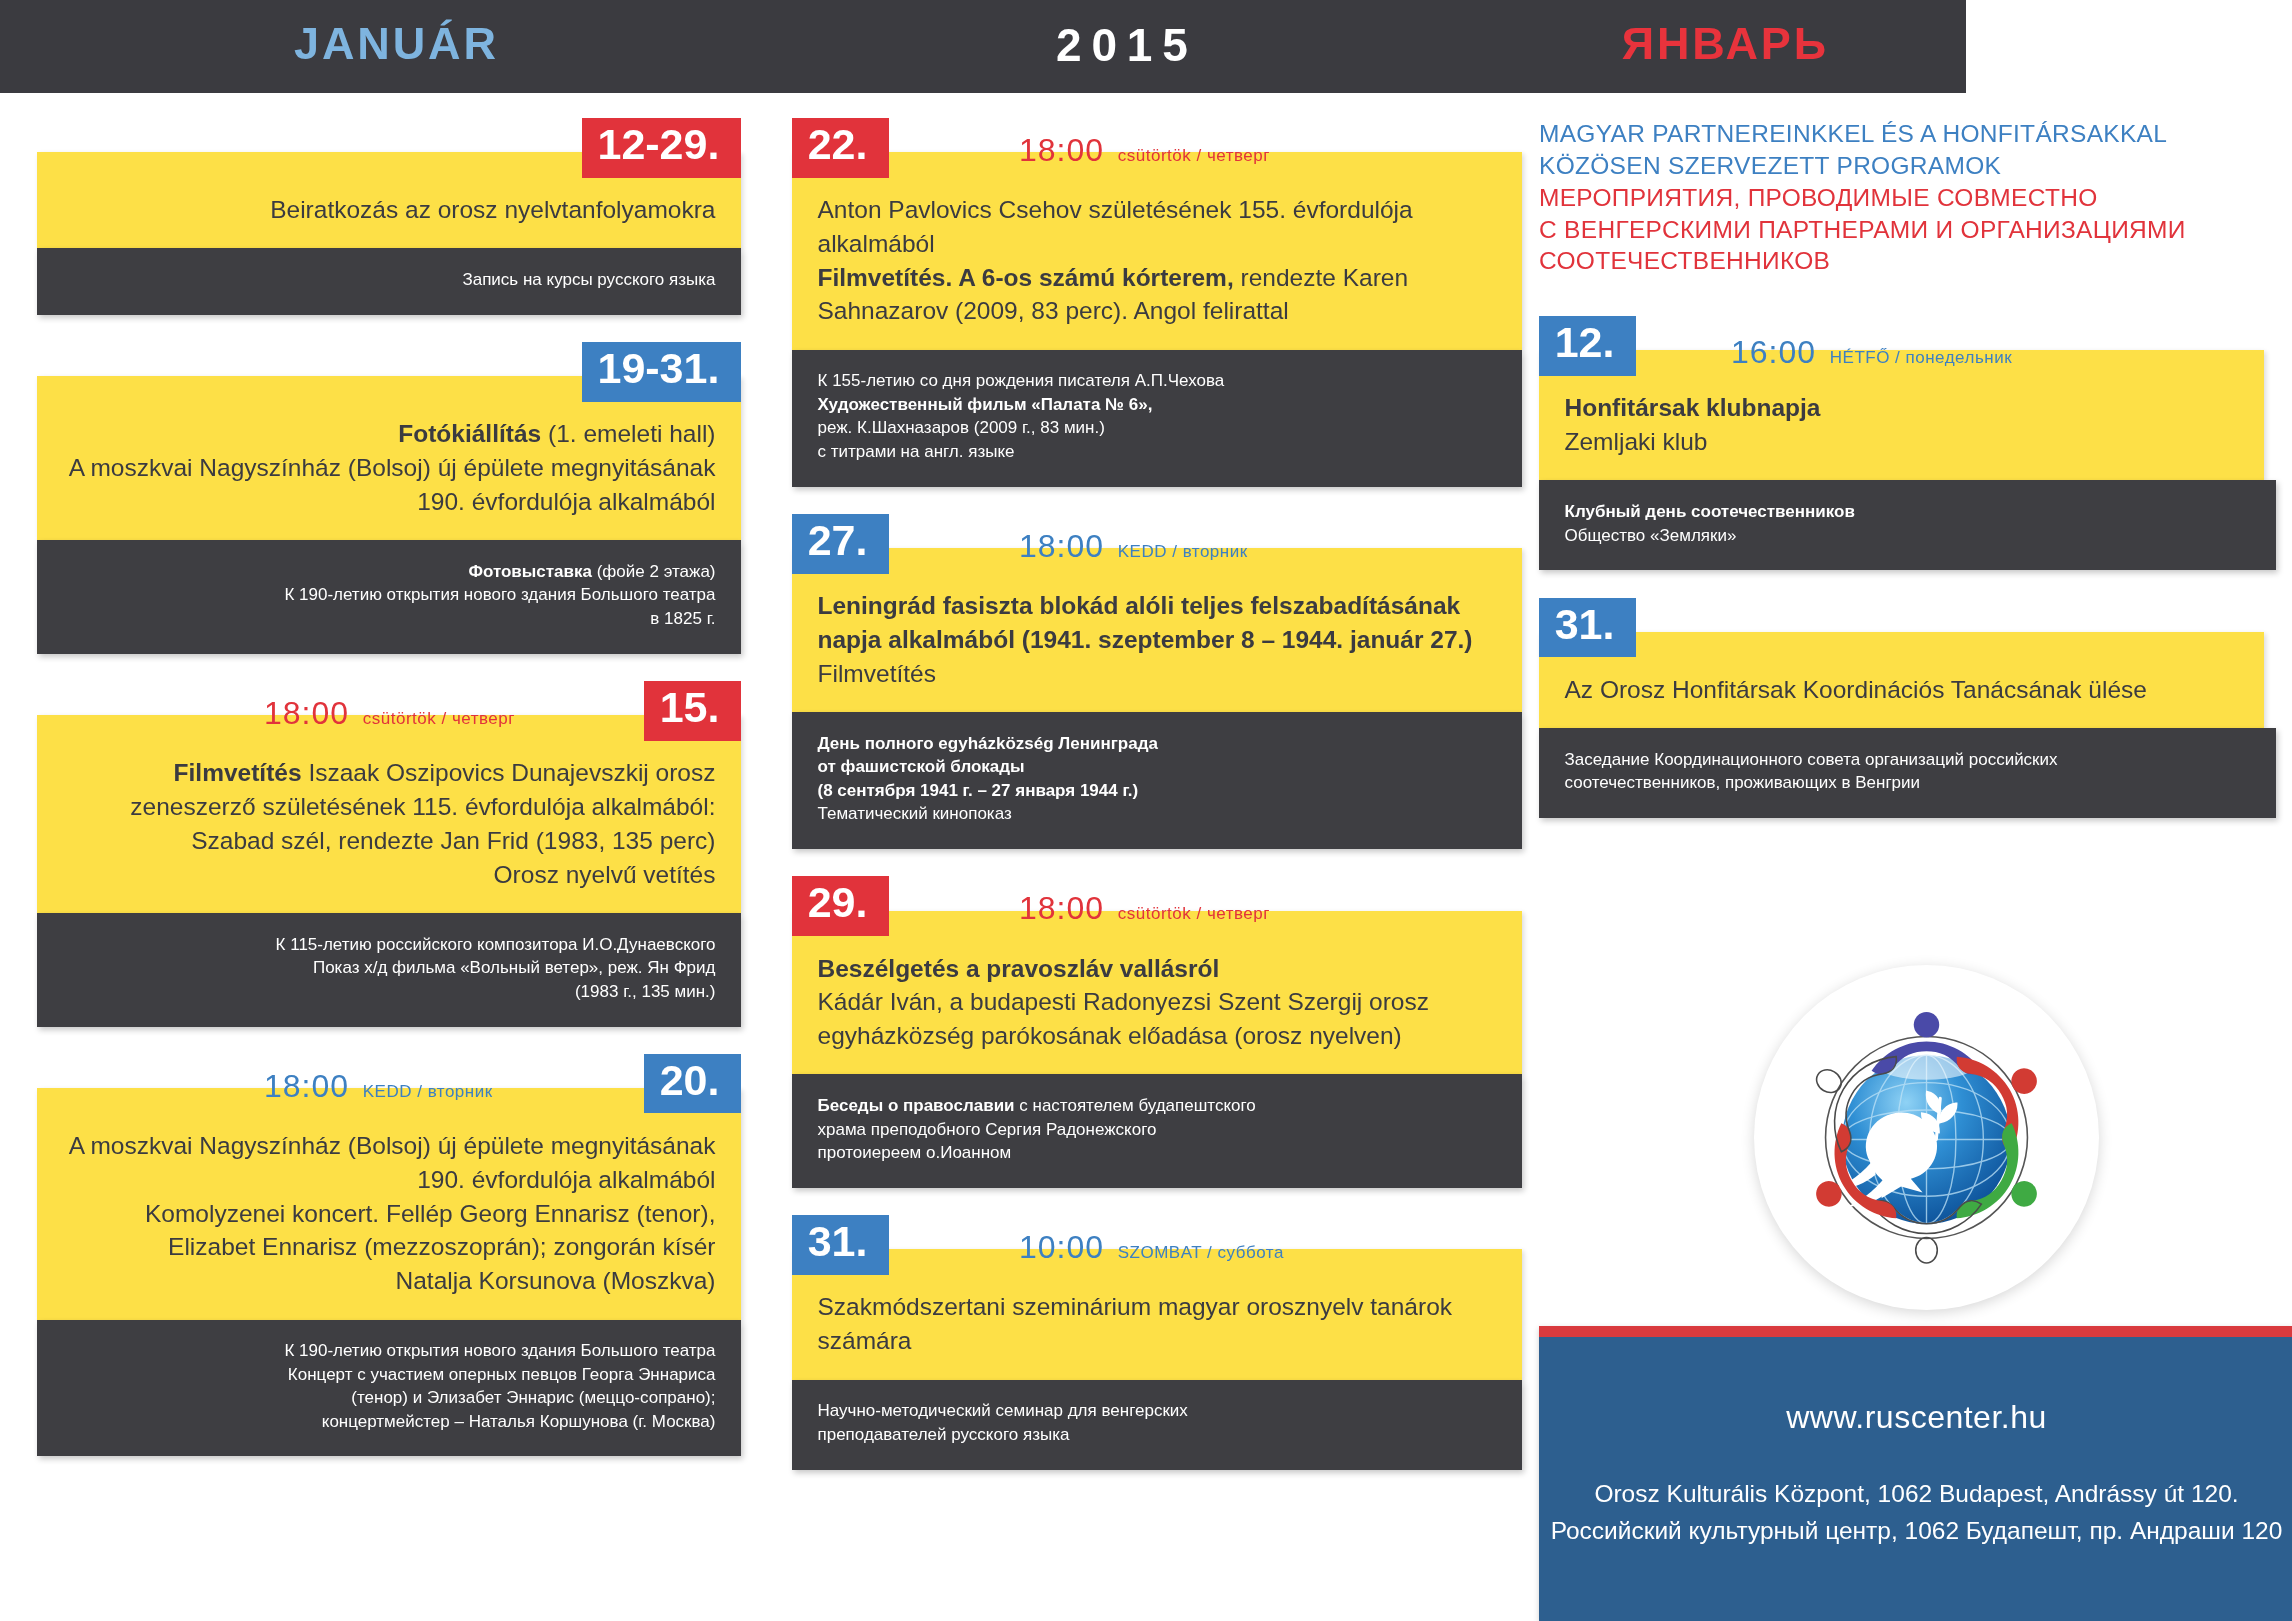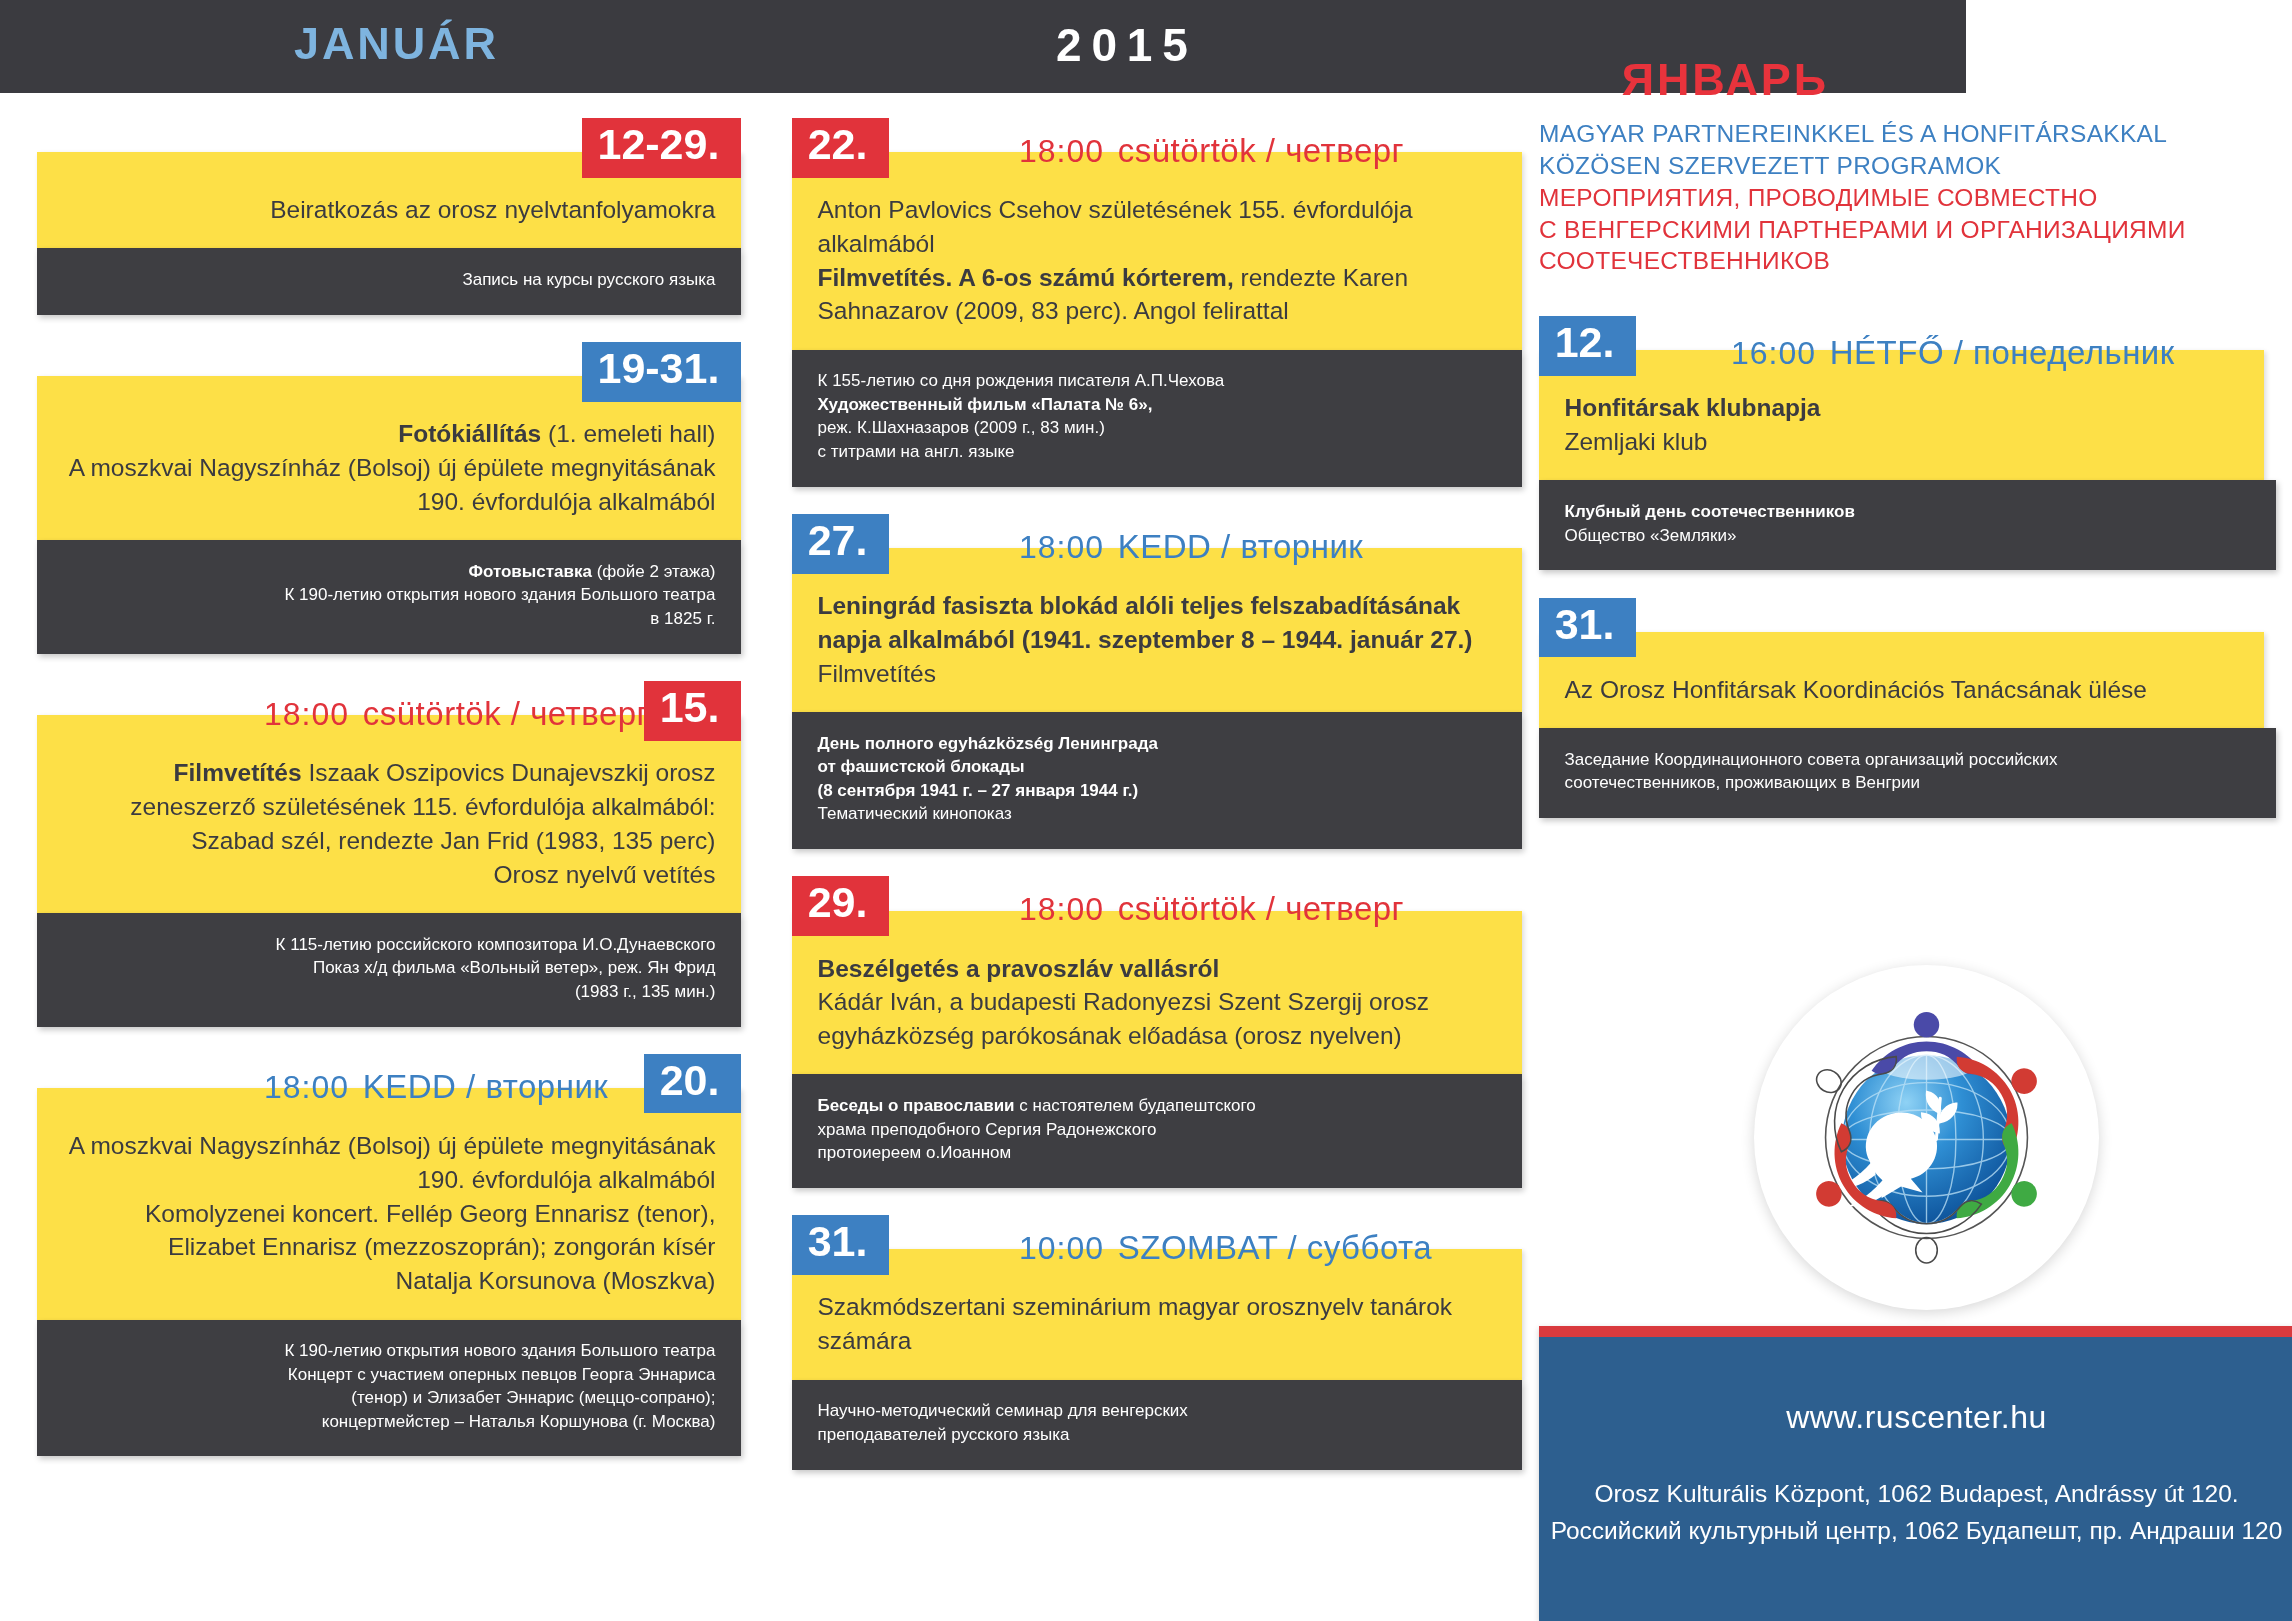--- a/index.html
+++ b/index.html
@@ -43,21 +43,20 @@
     letter-spacing: 9.8px;
     color: #ffffff;
   }
   .hdr-month-ru {
     position: absolute;
     right: 137px; top: 17.6px;
     font-size: 45px;
     font-weight: bold;
     letter-spacing: 2.9px;
     color: #e8333c;
-    margin-top: 36px;
   }
 
   
   .col {
     position: absolute;
     top: 118px;
   }
   .col-left   { left: 37px;   width: 704px; text-align: right; }
   .col-mid    { left: 792px;  width: 730px; }
   .col-right  { left: 1539px; width: 725px; }
@@ -86,21 +85,21 @@
     z-index: 4;
     white-space: nowrap;
   }
   .col-right .meta { left: 192px; top: 17.6px; }
   .time {
     font-size: 32px;
     font-weight: 300;
     letter-spacing: 1px;
   }
   .day {
-    font-size: 33px;
+    font-size: 17px;
     letter-spacing: 0.5px;
     margin-left: 13.7px;
   }
   .meta.red  .time, .meta.red  .day  { color: #e1333b; }
   .meta.blue .time, .meta.blue .day  { color: #3d80c2; }
 
   .light {
     position: relative;
     margin-top: -25.5px;
     padding: 41px 25.5px 21.6px 25.5px;

